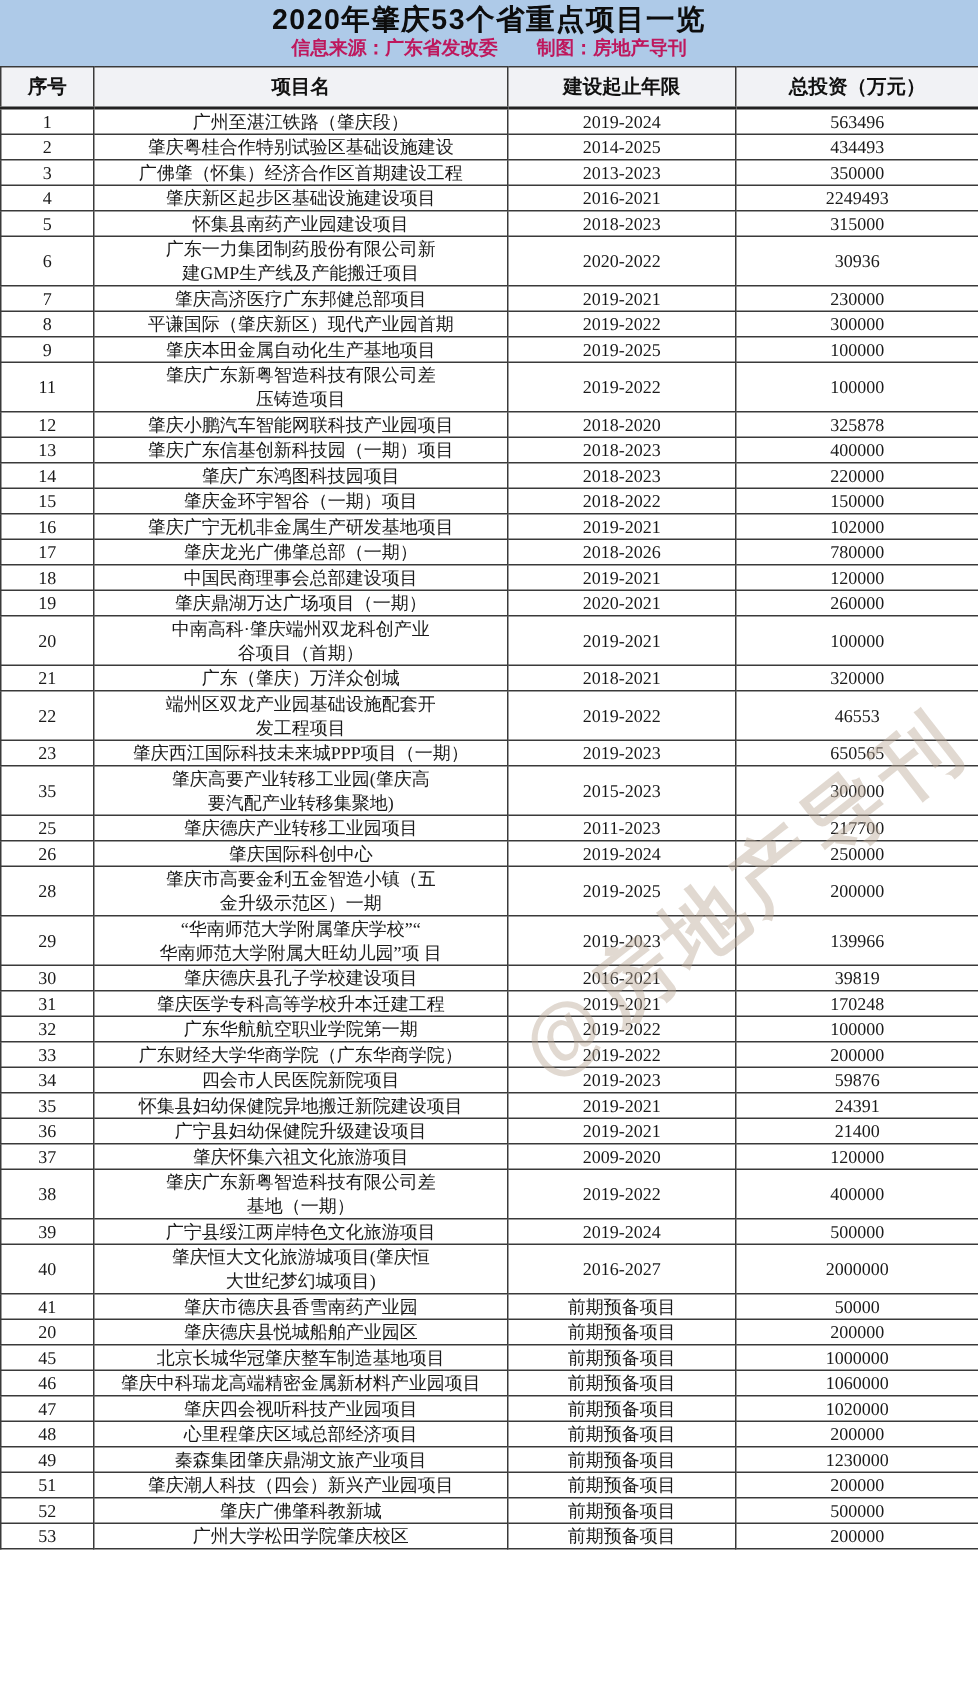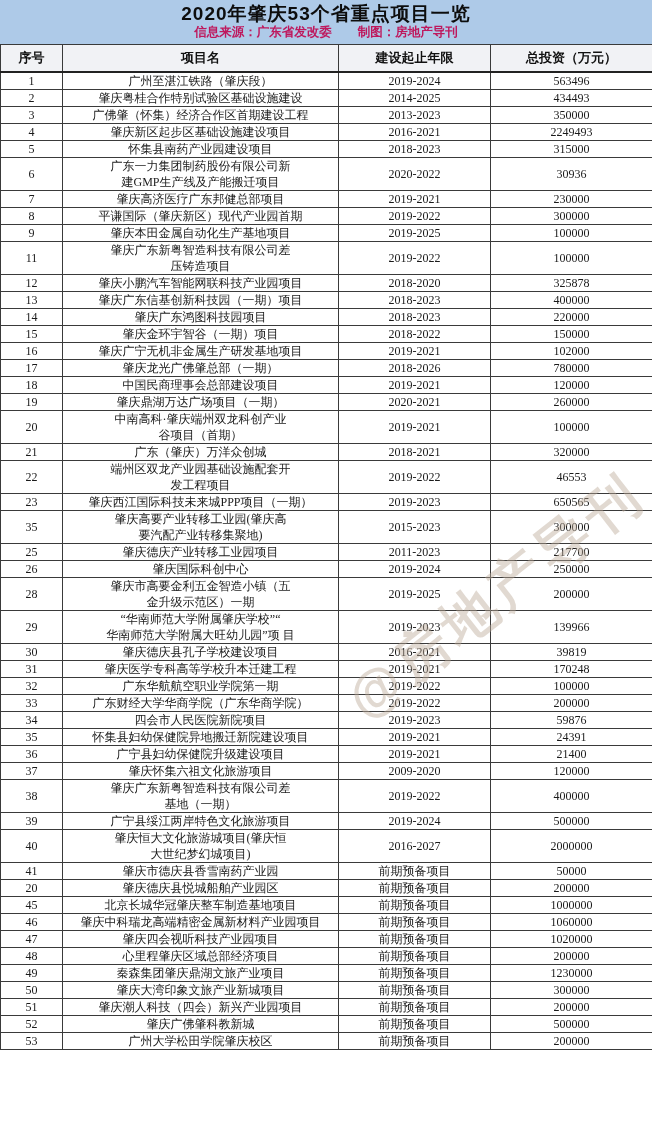--- a/index.html
+++ b/index.html
@@ -375,26 +375,20 @@
           <td>前期预备项目</td>
           <td>200000</td>
         </tr>
         <tr>
           <td>49</td>
           <td class="name">秦森集团肇庆鼎湖文旅产业项目</td>
           <td>前期预备项目</td>
           <td>1230000</td>
         </tr>
         <tr>
-          <td>50</td>
-          <td class="name">肇庆大湾印象文旅产业新城项目</td>
-          <td>前期预备项目</td>
-          <td>300000</td>
-        </tr>
-        <tr>
           <td>51</td>
           <td class="name">肇庆潮人科技（四会）新兴产业园项目</td>
           <td>前期预备项目</td>
           <td>200000</td>
         </tr>
         <tr>
           <td>52</td>
           <td class="name">肇庆广佛肇科教新城</td>
           <td>前期预备项目</td>
           <td>500000</td>

